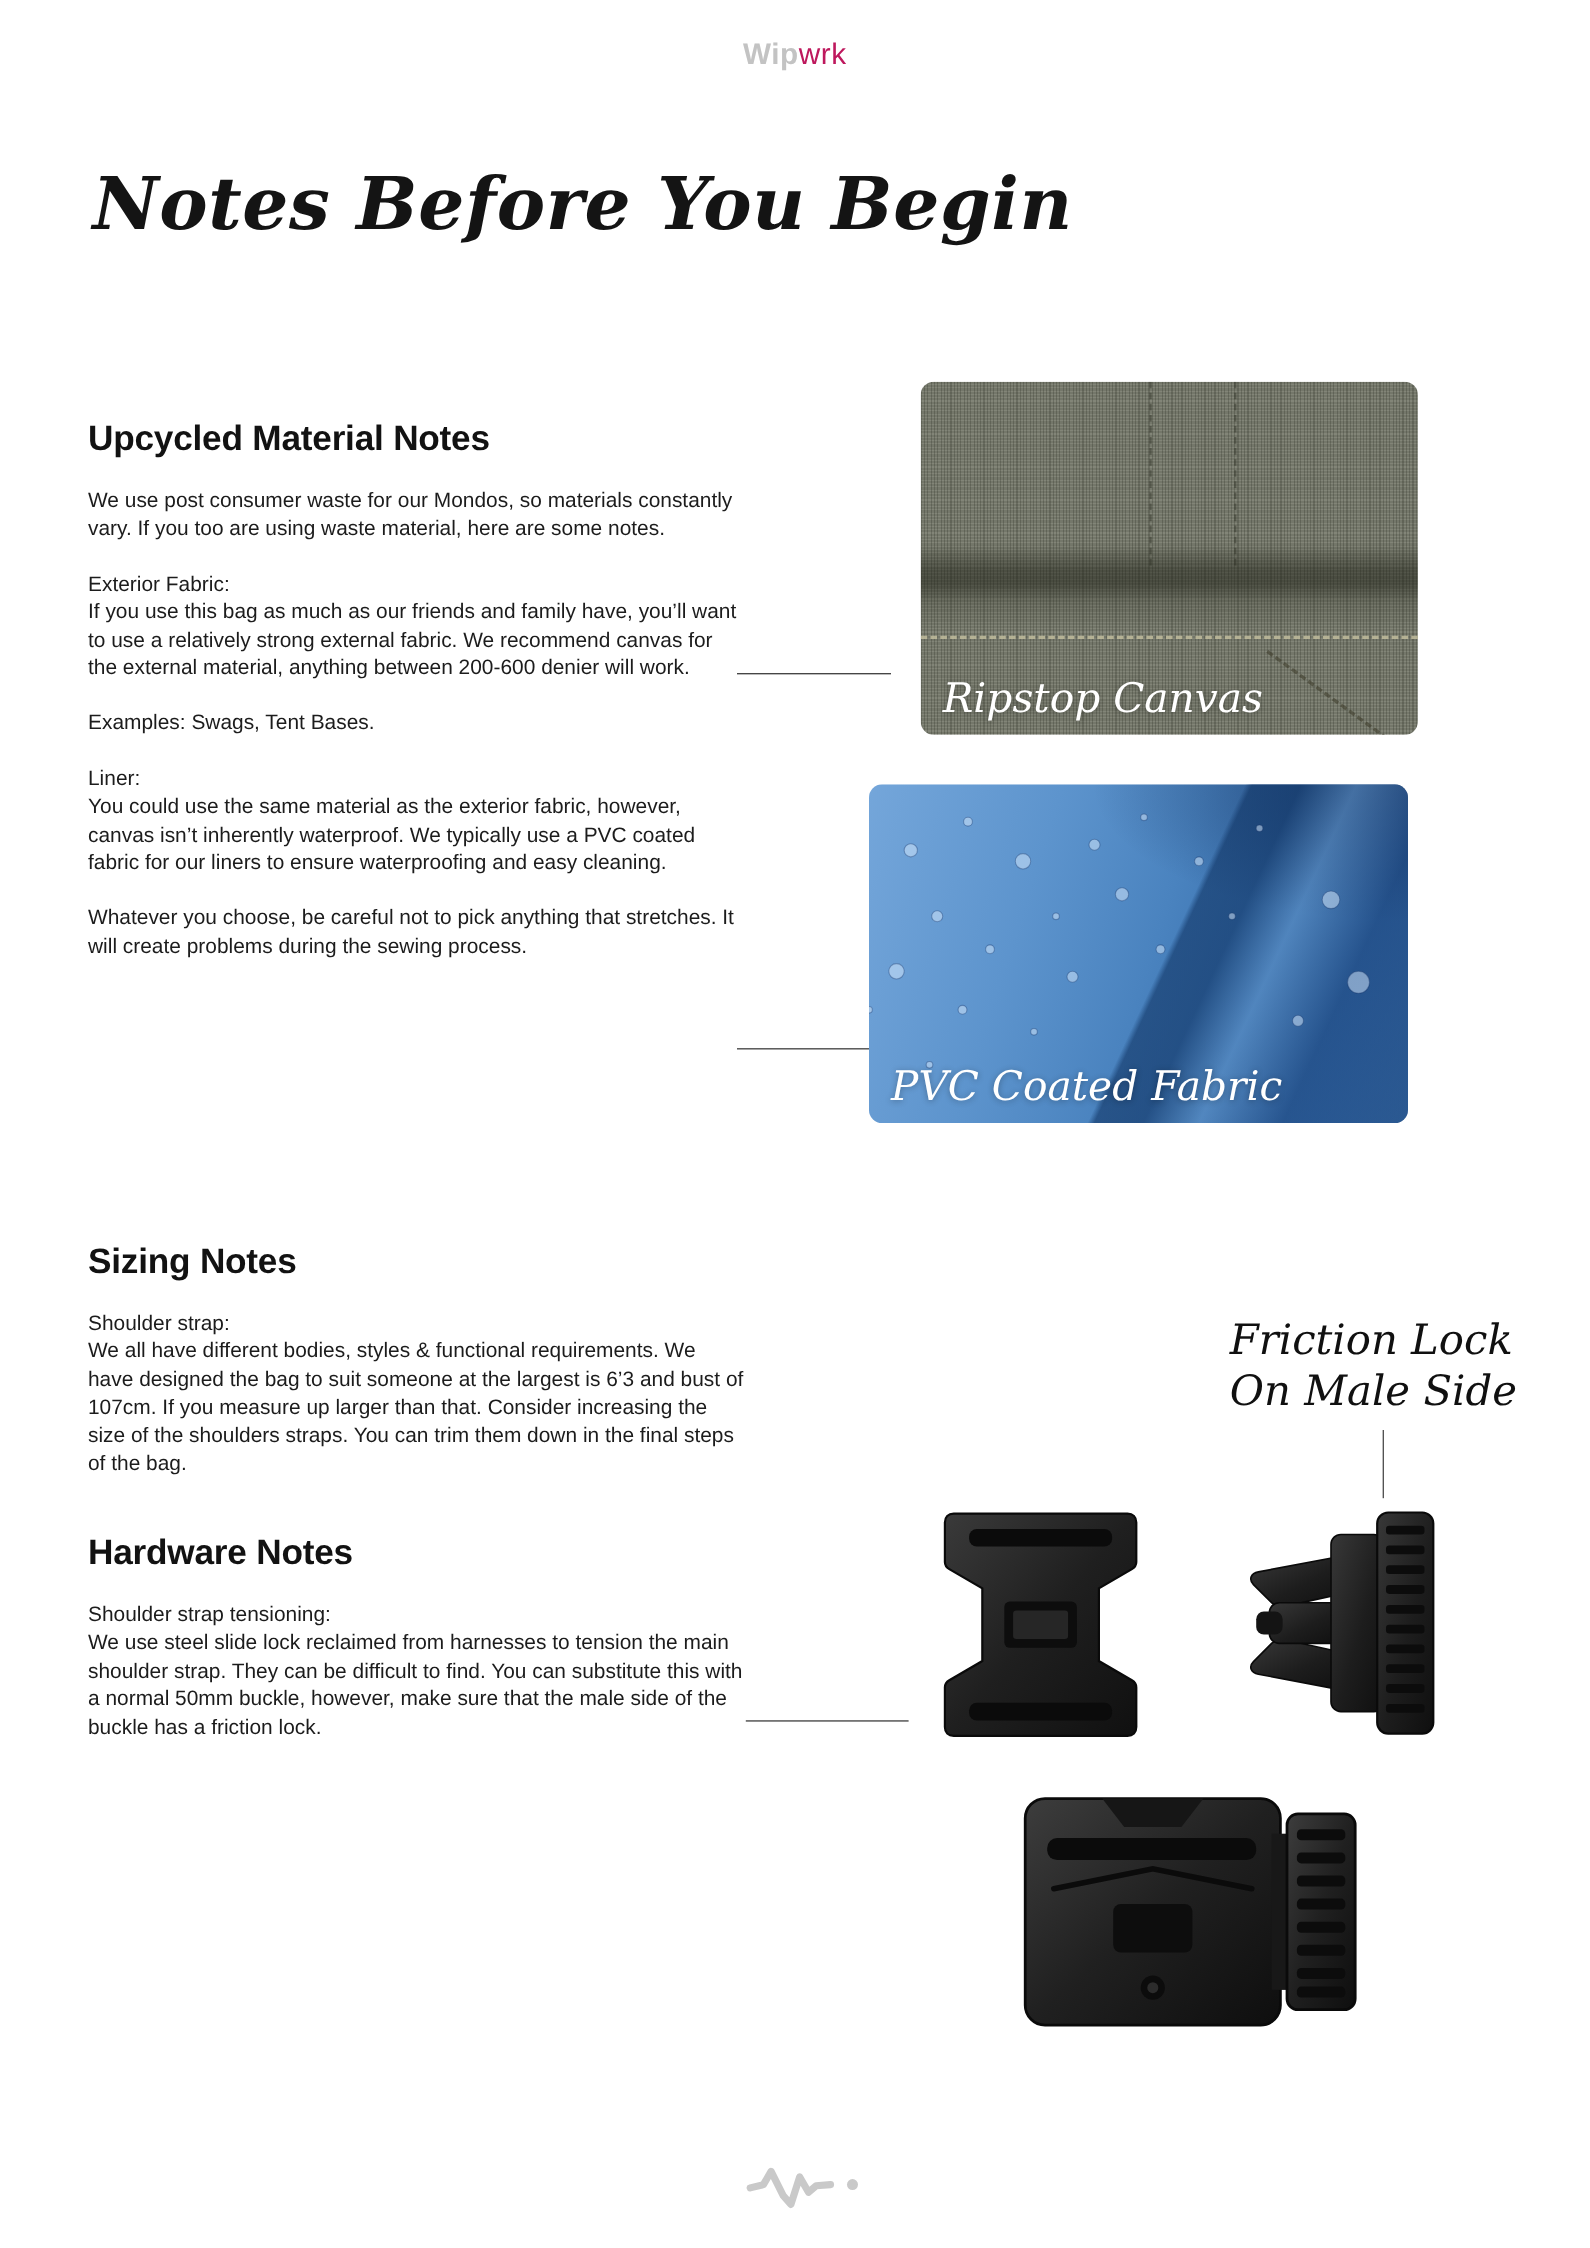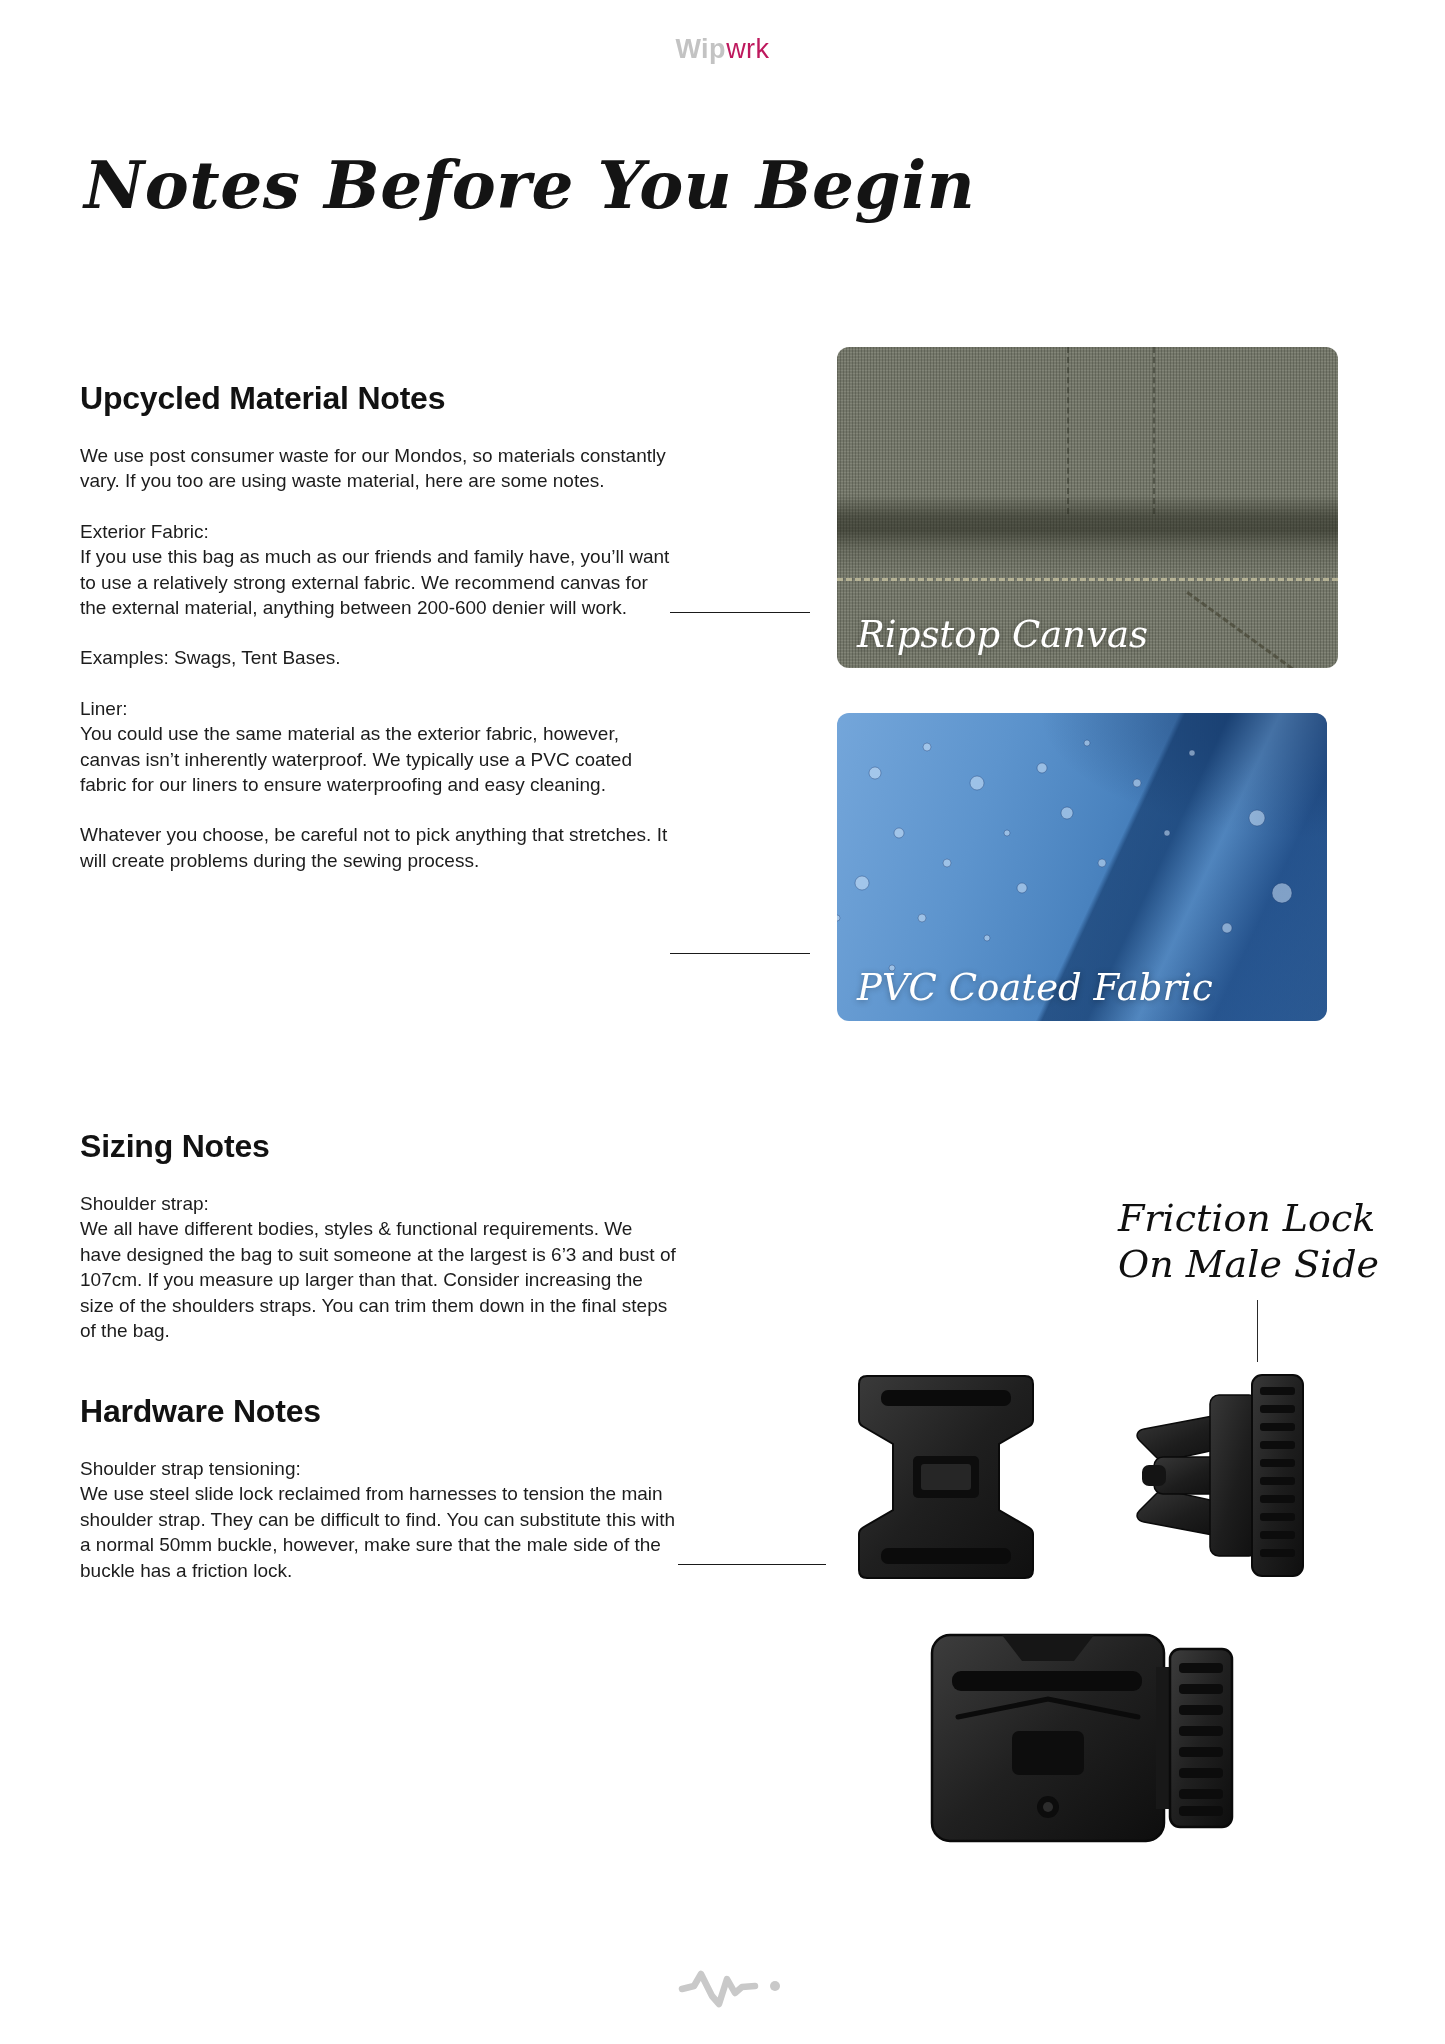--- a/index.html
+++ b/index.html
@@ -29,34 +29,34 @@
   #leader-exterior{left:670px;top:612px;width:140px;}
   #leader-liner{left:670px;top:953px;width:140px;}
   #leader-hardware{left:678px;top:1564px;width:148px;}
 
   
   .fig{position:absolute;border-radius:12px;overflow:hidden;}
   .fig .caption{position:absolute;left:20px;bottom:12px;
         font-family:"DejaVu Serif",serif;font-style:italic;font-size:37px;color:#ffffff;
         text-shadow:0 1px 6px rgba(0,0,0,.3);white-space:nowrap;}
 
-  #fig-ripstop{left:837px;top:347px;width:501px;height:321px;
+  #fig-ripstop{left:837px;top:347px;width:452px;height:321px;
     background-color:#74776a;
     background-image:
       linear-gradient(180deg, rgba(0,0,0,0) 0%, rgba(0,0,0,0) 46%,
         rgba(28,30,20,.45) 53%, rgba(28,30,20,.5) 57%, rgba(28,30,20,.15) 63%, rgba(0,0,0,0) 70%),
       repeating-linear-gradient(90deg, rgba(25,28,18,.22) 0 1px, rgba(0,0,0,0) 1px 3px),
       repeating-linear-gradient(0deg, rgba(232,233,218,.12) 0 1px, rgba(0,0,0,0) 1px 3px);}
   .stitch-h{position:absolute;left:0;right:0;top:72%;border-top:3px dashed rgba(193,188,156,.85);}
   .stitch-v1,.stitch-v2{position:absolute;top:0;height:52%;border-left:2px dashed rgba(40,42,30,.45);}
   .stitch-v1{left:46%;}  .stitch-v2{left:63%;}
   .stitch-diag{position:absolute;left:70%;top:76%;width:42%;border-top:3px dashed rgba(60,58,40,.55);
         transform:rotate(36deg);transform-origin:left top;}
 
-  #fig-pvc{left:837px;top:713px;width:490px;height:308px;
+  #fig-pvc{left:790px;top:713px;width:490px;height:308px;
     background-image:
       radial-gradient(130% 90% at 100% 0%, rgba(10,30,70,.55) 0%, rgba(10,30,70,0) 45%),
       linear-gradient(108deg,#74a6da 0%,#5d94cd 30%,#4a83bf 52%,#3a72b0 68%,#2c5f9c 85%,#234f86 100%);}
   #fig-pvc::after{content:"";position:absolute;inset:0;border-radius:inherit;
     background:linear-gradient(115deg, rgba(0,0,0,0) 0 54%, rgba(16,52,100,.6) 55% 62%,
       rgba(110,160,210,.45) 70%, rgba(30,70,125,.5) 82%, rgba(60,110,170,.3) 100%);}
   .droplets{position:absolute;inset:0;z-index:2;}
 
   
   .friction-note{position:absolute;left:1118px;top:1196px;width:282px;text-align:left;

